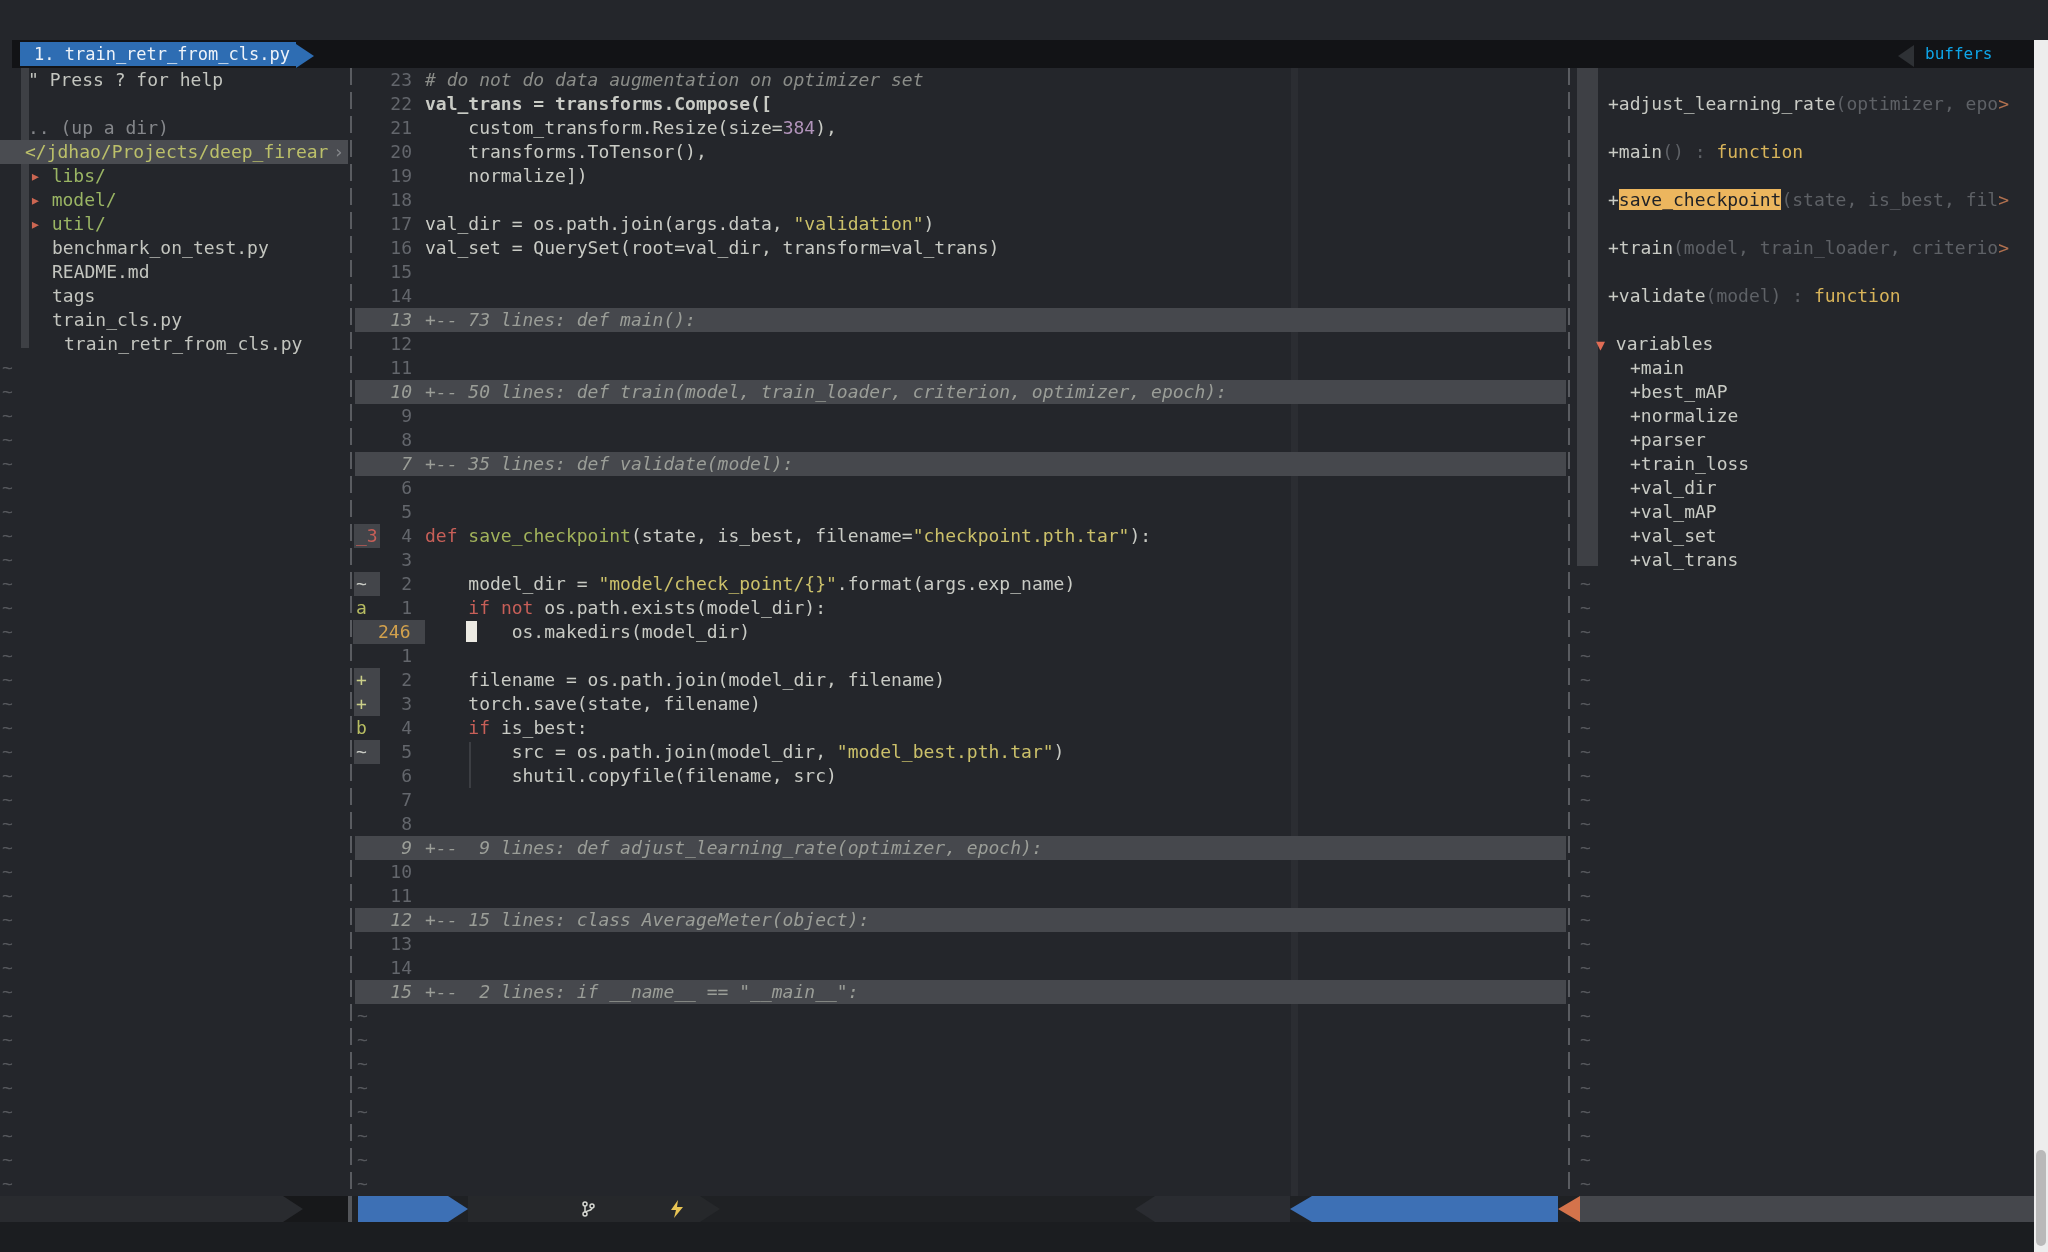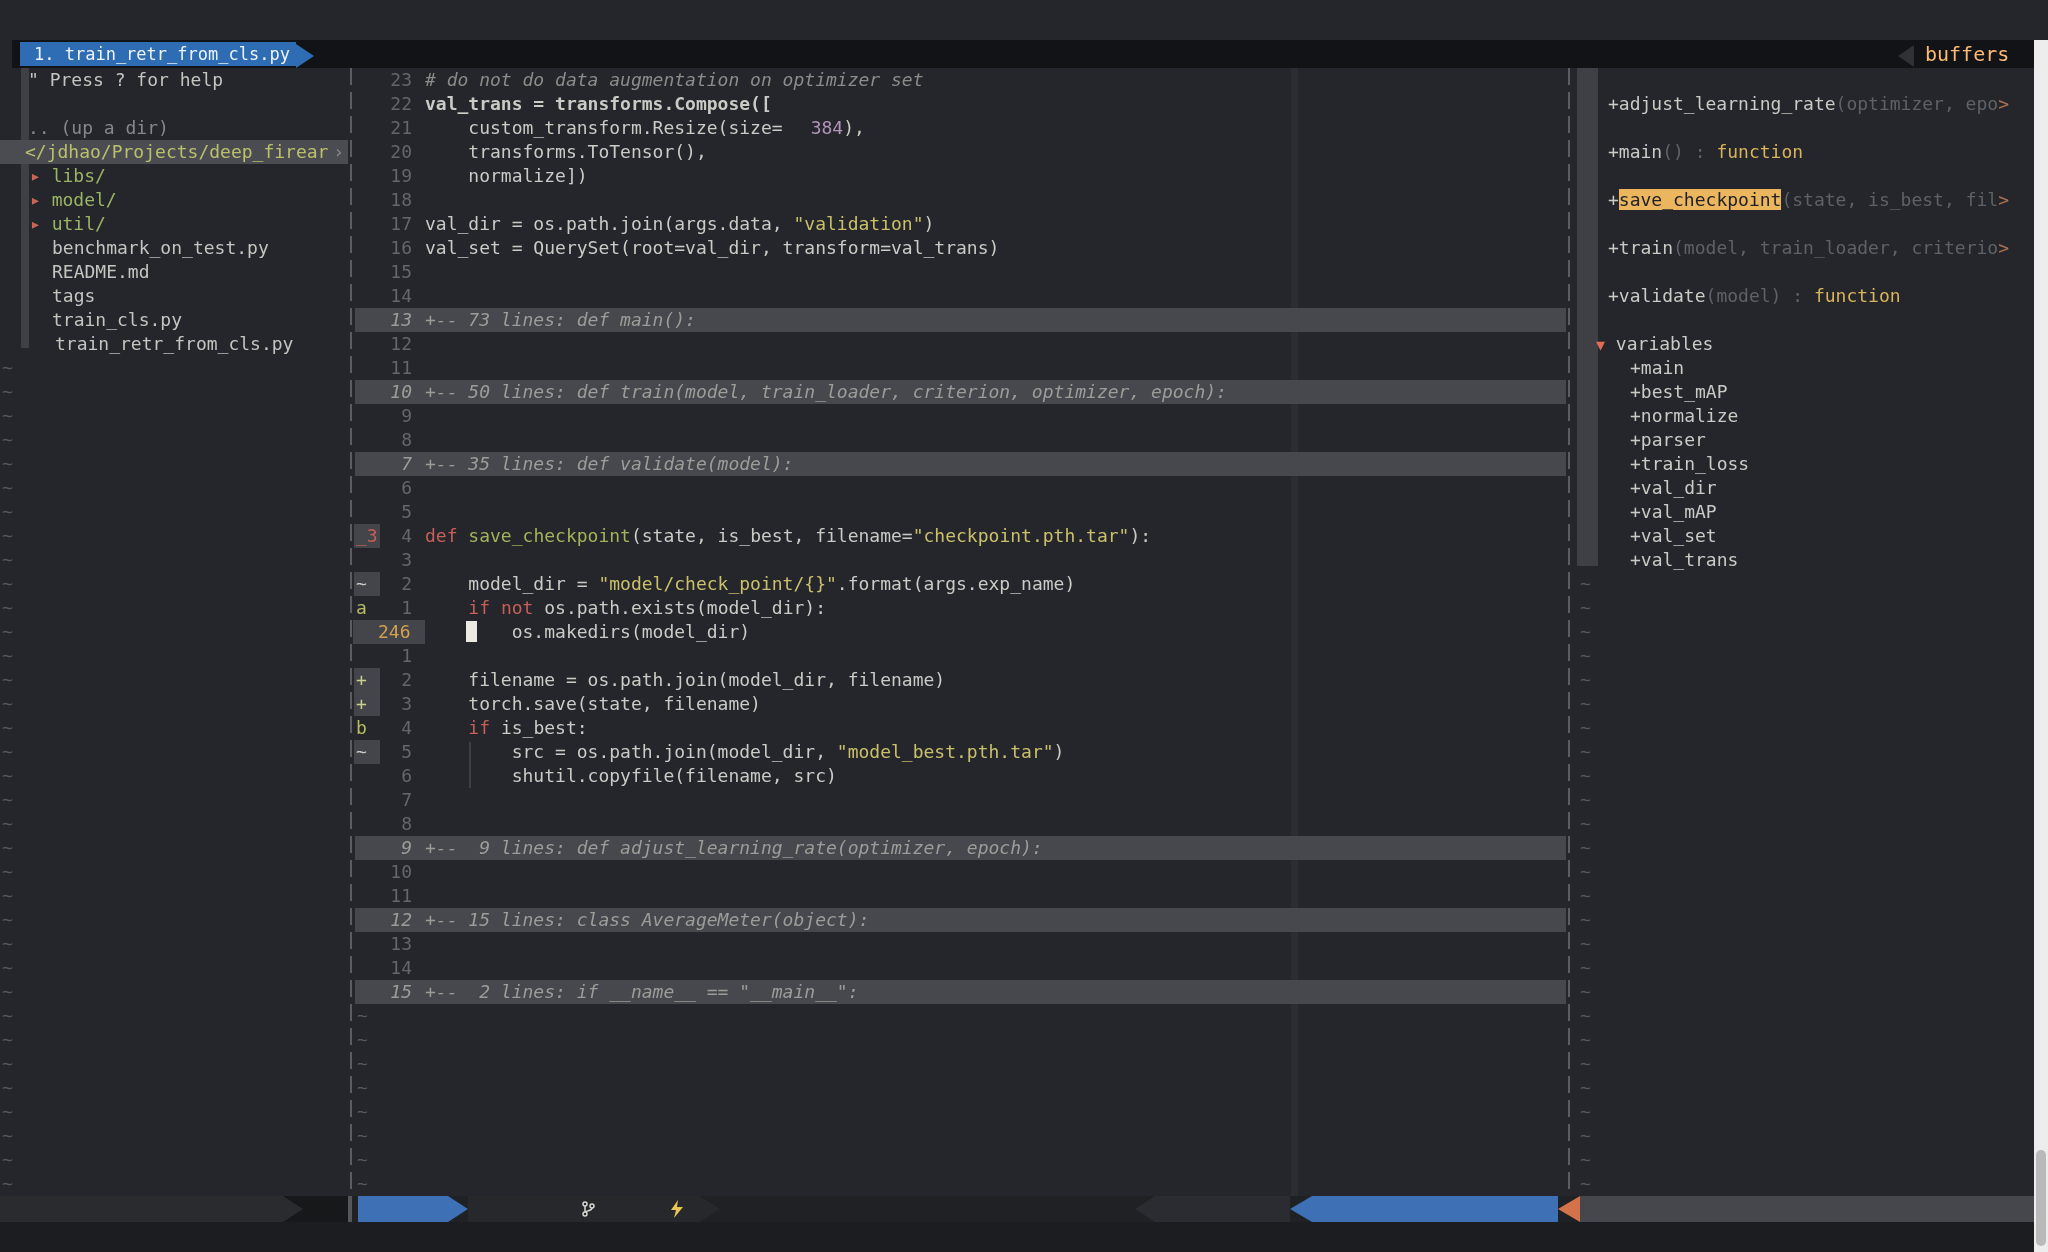--- a/index.html
+++ b/index.html
@@ -17,38 +17,38 @@
     font-weight:400;color:#666;font-size:16px;}
 
   
   #tabline{position:absolute;left:12px;top:40px;width:2048px;height:28px;background:var(--bg-dark,#121316);text-align:right;}
   #tab-active{position:absolute;left:8px;top:2px;height:24px;background:var(--blue-tab,#2e6db3);
     color:#eef3f9;font-size:17px;line-height:24px;padding:0 6px 0 14px;}
   #tab-arrow{position:absolute;left:0;top:2px;width:0;height:0;
     border-top:12px solid transparent;border-bottom:12px solid transparent;border-left:18px solid var(--blue-tab,#2e6db3);}
   #buffers-tri{position:absolute;left:1898px;top:45px;width:0;height:0;
     border-top:11px solid transparent;border-bottom:11px solid transparent;border-right:16px solid #2e3135;}
-  #buffers-label{position:absolute;left:1925px;top:42px;height:24px;line-height:24px;color:#fdba74;font-size:20px;}
+  #buffers-label{position:absolute;left:1925px;top:42px;height:24px;line-height:24px;color:#0ea5e9;font-size:16px;}
 
   
   #workspace{position:absolute;left:0;top:68px;width:2034px;height:1128px;background:var(--bg,#24262b);}
   .vsep{position:absolute;top:68px;height:1128px;width:2px;
     background:repeating-linear-gradient(to bottom,var(--sep,#5a5c61) 0 17px,transparent 17px 24px);}
   #colorcolumn{position:absolute;left:1291px;top:68px;width:7px;height:1128px;background:var(--colorcol,#2b2d32);}
   .strip{position:absolute;background:var(--strip,#3e4045);}
 
   .row{position:absolute;height:24px;line-height:24px;white-space:pre;}
   .fold-row{position:absolute;left:355px;width:1211px;height:24px;background:var(--fold-bg,#46484d);}
   .c-fold{color:var(--fold-fg,#9b9e98);font-style:italic;}
   .c-txt{color:var(--fg,#c9cbc5);}
   .c-com{color:var(--comment,#8b8d89);font-style:italic;}
   .c-kw{color:var(--red,#c75f58);}
   .c-fn{color:var(--green,#a2b35b);}
   .c-str{color:var(--ystr,#cbc06a);}
-  .c-num{color:var(--purple,#b294bb);margin-left:28px;}
+  .c-num{color:var(--purple,#b294bb);}
   .nr{position:absolute;left:353px;width:59px;text-align:right;color:var(--nr,#63666c);}
   .nr-fold{color:var(--fold-fg,#9b9e98);font-style:italic;}
   .sign-cell{position:absolute;left:354px;width:26px;height:24px;background:var(--cell,#43454a);}
   .cur-cell{position:absolute;left:353px;width:72px;height:24px;background:var(--cell,#43454a);}
   .sign{position:absolute;left:356px;}
   .s-red{color:var(--red,#c75f58);}
   .s-mark{color:#b8bd62;}
   .s-add{color:#cbcf89;}
   .s-chg{color:#c9cbc5;}
   .tilde{color:#55575c;}
@@ -111,21 +111,21 @@
       <div class="row" style="left: 0px; top: 68px; width: 348px;"><div class="row" style="left: 28px; top: 0px;"><span class="nt-help">" Press ? for help</span></div></div>
       <div class="row" style="left: 0px; top: 116px; width: 348px;"><div class="row" style="left: 28px; top: 0px;"><span class="nt-dim">.. (up a dir)</span></div></div>
       <div class="row ncl" style="left: 0px; top: 140px; width: 348px;"><div class="row" style="left: 25px; top: 0px;"><span class="nt-root">&lt;/jdhao/Projects/deep_firear</span></div><span class="nt-trunc" style="position: absolute;">›</span></div>
       <div class="row" style="left: 0px; top: 164px; width: 348px;"><div class="row" style="left: 30px; top: 0px;"><span class="nt-arrow">▸ </span><span class="nt-dir">libs/</span></div></div>
       <div class="row" style="left: 0px; top: 188px; width: 348px;"><div class="row" style="left: 30px; top: 0px;"><span class="nt-arrow">▸ </span><span class="nt-dir">model/</span></div></div>
       <div class="row" style="left: 0px; top: 212px; width: 348px;"><div class="row" style="left: 30px; top: 0px;"><span class="nt-arrow">▸ </span><span class="nt-dir">util/</span></div></div>
       <div class="row" style="left: 0px; top: 236px; width: 348px;"><div class="row" style="left: 52px; top: 0px;"><span class="nt-file">benchmark_on_test.py</span></div></div>
       <div class="row" style="left: 0px; top: 260px; width: 348px;"><div class="row" style="left: 52px; top: 0px;"><span class="nt-file">README.md</span></div></div>
       <div class="row" style="left: 0px; top: 284px; width: 348px;"><div class="row" style="left: 52px; top: 0px;"><span class="nt-file">tags</span></div></div>
       <div class="row" style="left: 0px; top: 308px; width: 348px;"><div class="row" style="left: 52px; top: 0px;"><span class="nt-file">train_cls.py</span></div></div>
-      <div class="row" style="left: 0px; top: 332px; width: 348px;"><div class="row" style="left: 55px; top: 0px;"><span class="nt-file">train_retr_from_cls.py</span></div></div>
+      <div class="row" style="left: 0px; top: 332px; width: 348px;"><div class="row" style="left: 64px; top: 0px;"><span class="nt-file">train_retr_from_cls.py</span></div></div>
       <div class="row tilde" style="left: 2px; top: 356px;">~</div>
       <div class="row tilde" style="left: 2px; top: 380px;">~</div>
       <div class="row tilde" style="left: 2px; top: 404px;">~</div>
       <div class="row tilde" style="left: 2px; top: 428px;">~</div>
       <div class="row tilde" style="left: 2px; top: 452px;">~</div>
       <div class="row tilde" style="left: 2px; top: 476px;">~</div>
       <div class="row tilde" style="left: 2px; top: 500px;">~</div>
       <div class="row tilde" style="left: 2px; top: 524px;">~</div>
       <div class="row tilde" style="left: 2px; top: 548px;">~</div>
       <div class="row tilde" style="left: 2px; top: 572px;">~</div>

